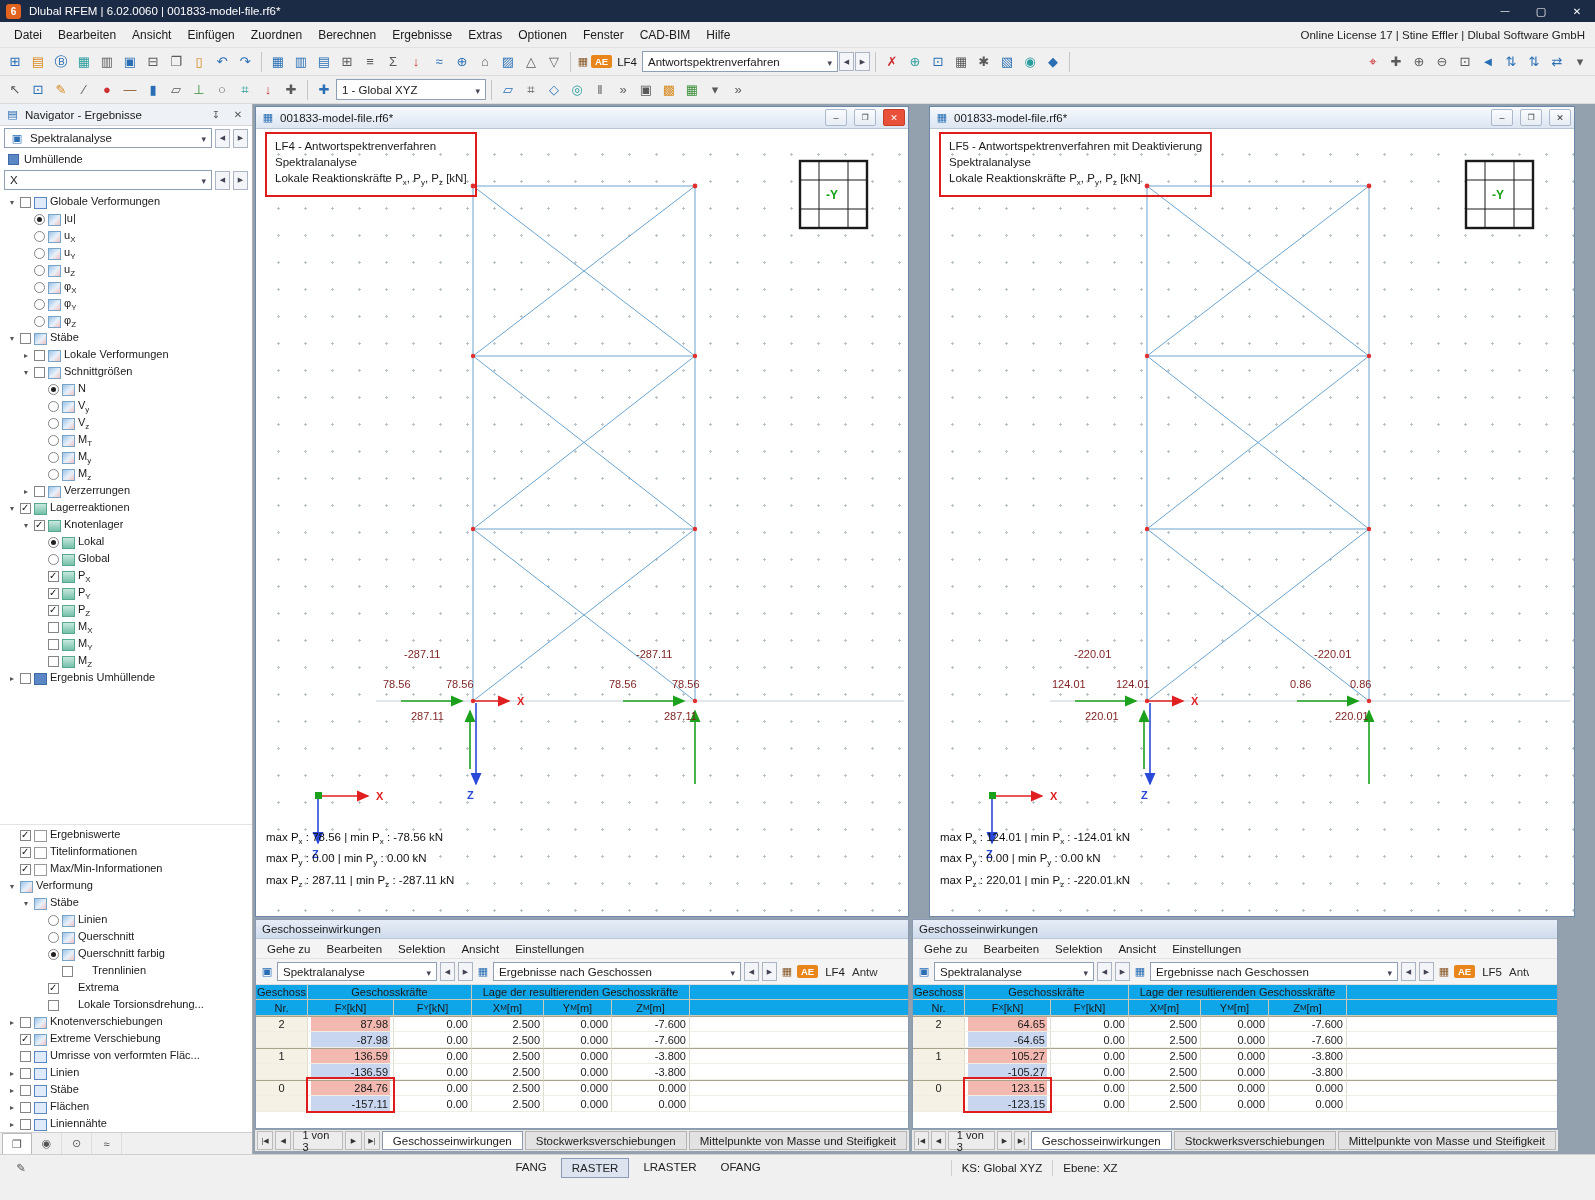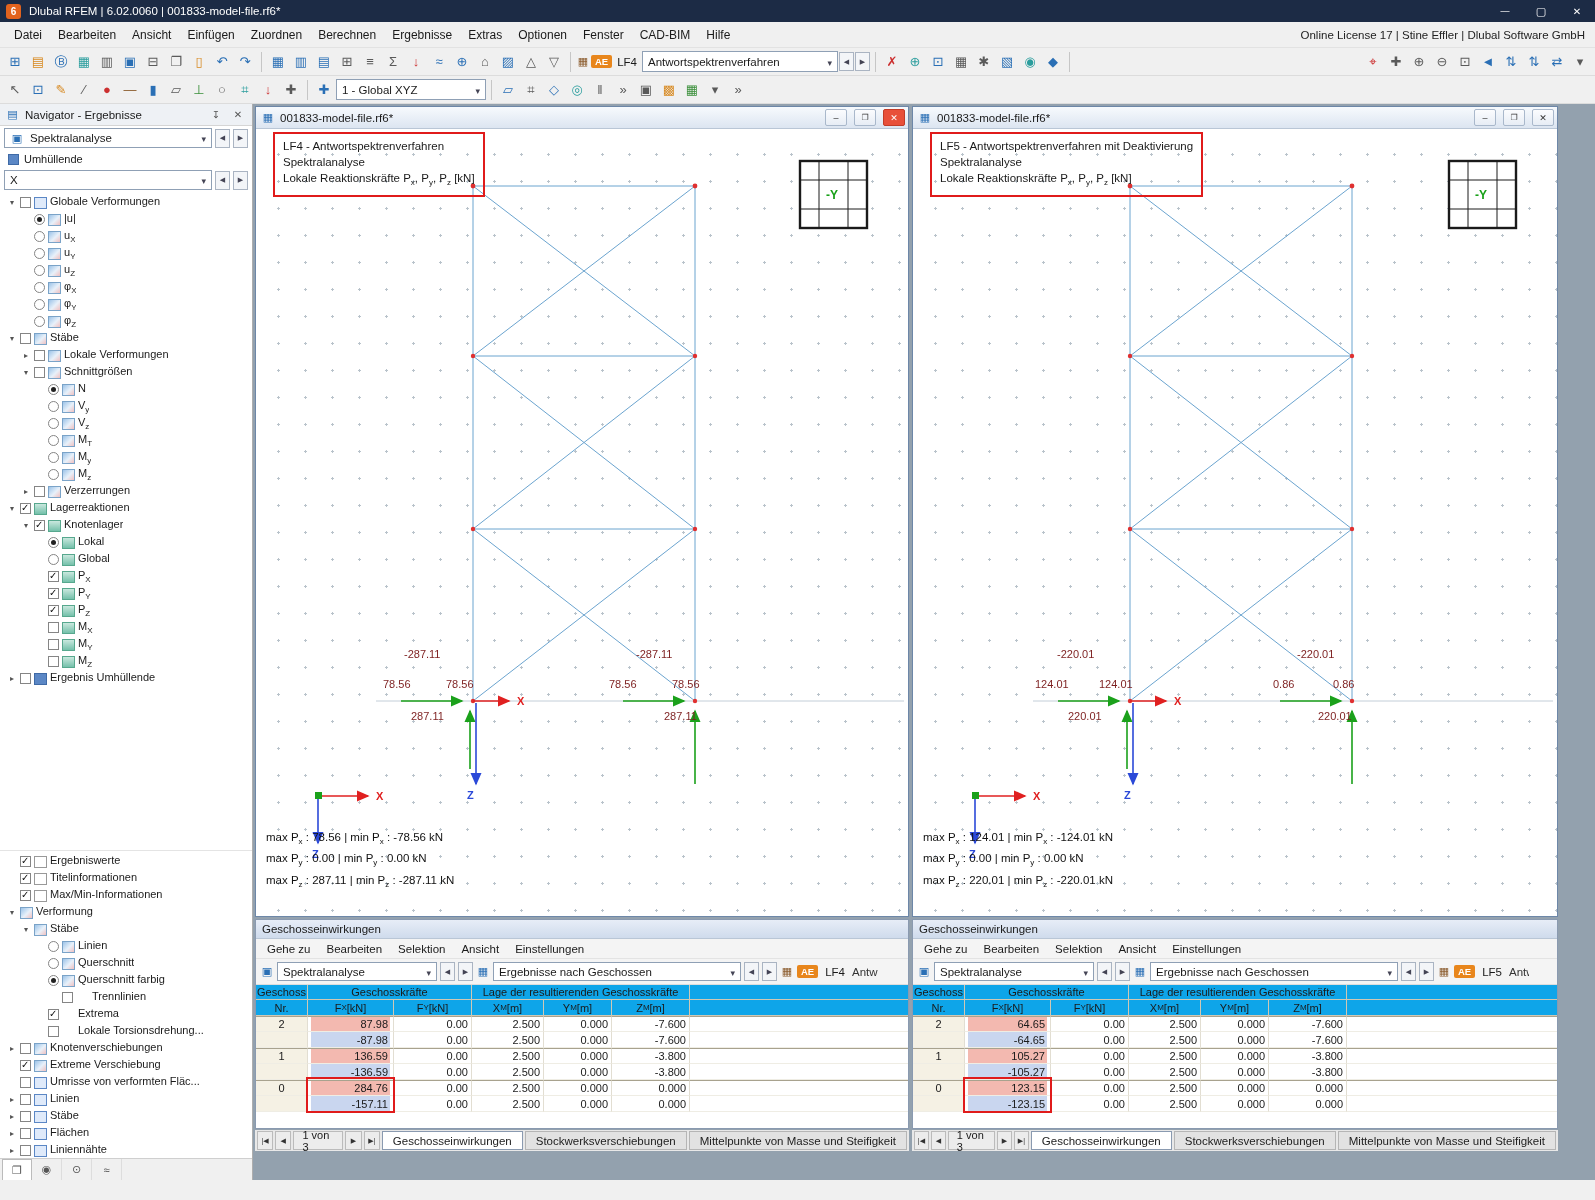--- a/index.html
+++ b/index.html
@@ -80,40 +80,40 @@
 .tic.env{background:#5b87c5;border:1px solid #3f6aa6}
 .tic.val{background:#fff;border:1px solid #999}
 .tlab{overflow:hidden;text-overflow:ellipsis}
 sub{font-size:8px}
 .minitabs{height:22px;border-top:1px solid #cfcfcf;background:#f0f0f0;display:flex;align-items:stretch;padding-left:2px;flex:none}
 .minitab{width:30px;display:flex;align-items:center;justify-content:center;font-size:11px;color:#555;border-right:1px solid #ddd}
 .minitab.active{background:#fff;border:1px solid #bbb;border-bottom:none}
 
 
 .workspace{flex:1;display:flex;flex-direction:column;background:#93a1ae;min-width:0}
-.views-row{height:813px;display:flex;gap:3px;padding:2px 0 0 2px;flex:none}
+.views-row{height:813px;display:flex;gap:20px;padding:2px 0 0 2px;flex:none}
 .viewwin{background:#fff;border:1px solid #6d87a8;display:flex;flex-direction:column}
 .viewwin.vleft{width:654px;flex:none}
 .viewwin.vright{width:646px;flex:none}
 .row-strip{flex:1}
 .vw-caption{height:22px;background:linear-gradient(#f7fafd,#dce5f1);display:flex;align-items:center;gap:5px;padding:0 3px 0 5px;border-bottom:1px solid #b9c6d6;font-size:11.5px;flex:none}
 .vw-icon{width:14px;height:13px;display:flex;align-items:center;justify-content:center;color:#2a6fb5;font-size:11px}
 .vw-icon::after{content:"▦"}
 .vw-caption .sp{flex:1}
 .cap-btn{width:22px;height:17px;border:1px solid #a9b8cb;background:linear-gradient(#fbfcfe,#e7edf5);display:flex;align-items:center;justify-content:center;font-size:9px;color:#333;border-radius:2px;margin-left:2px}
 .cap-btn.cb-min::after{content:"–"}
 .cap-btn.cb-res::after{content:"❐";font-size:8px}
 .cap-btn.cb-cls::after{content:"✕"}
 .cap-btn.close-active{background:#e8503a;border-color:#c23c28;color:#fff}
 .vw-body{flex:1;position:relative;overflow:hidden;background:#fff;background-image:radial-gradient(circle,#b9c3cb 1px,transparent 1.3px);background-size:27px 27px;background-position:9px 12px}
 .struct{position:absolute;left:0;top:0}
 .vlabels{position:absolute;inset:0;pointer-events:none}
 .vlabel{position:absolute;font-size:11px;color:#7d1f1f;white-space:nowrap}
 .anno{border:2px solid #e01b1b;position:absolute;z-index:5}
-.info-box{position:absolute;left:17px;top:3px;padding:4px 8px;font-size:11.5px;line-height:16px;z-index:5}
+.info-box{position:absolute;left:9px;top:3px;padding:4px 8px;font-size:11.5px;line-height:16px;z-index:5}
 .axis-cube{position:absolute;top:29px;right:38px;width:73px;height:73px}
 .maxmin{position:absolute;left:10px;top:700px;font-size:11.5px;line-height:16px;color:#111}
 
 
 .tables-row{height:212px;display:flex;gap:3px;padding:2px 0 0 2px;flex:none}
 .tpanel{background:#fff;border:1px solid #8a9ab0;display:flex;flex-direction:column;position:relative}
 .tpanel.pleft{width:654px;flex:none}
 .tpanel.pright{width:646px;flex:none}
 .tp-title{height:19px;background:linear-gradient(#e7edf7,#cfdbec);font-size:11.5px;display:flex;align-items:center;padding:0 6px;border-bottom:1px solid #b9c6d6;flex:none}
 .tp-menu{height:20px;display:flex;align-items:center;gap:2px;padding:0 4px;background:#f4f4f4;border-bottom:1px solid #e3e3e3;font-size:11.5px;flex:none}
@@ -1257,15 +1257,32 @@
               <span class="btab">Stockwerksverschiebungen</span>
               <span class="btab">Mittelpunkte von Masse und Steifigkeit</span>
             </span>
         </div>
         <div class="row-strip"></div>
       </div>
 
     </div>
   </div>
 
+  <div class="statusbar">
+    <span class="sb-icon"></span>
+    <span class="sb-spacer"></span>
+    <span style="display:flex;gap:4px">
+
+    <span class="snapbtn">FANG</span>
+        <span class="snapbtn active">RASTER</span>
+        <span class="snapbtn">LRASTER</span>
+        <span class="snapbtn">OFANG</span>
+      </span>
+    <span class="sb-spacer small"></span>
+    <span class="sb-sep"></span>
+    <span>KS: Global XYZ</span>
+    <span class="sb-sep"></span>
+    <span>Ebene: XZ</span>
+    <span class="sb-spacer"></span>
+  </div>
   <div class="footer"></div>
 
 </div>
 
 </body></html>

